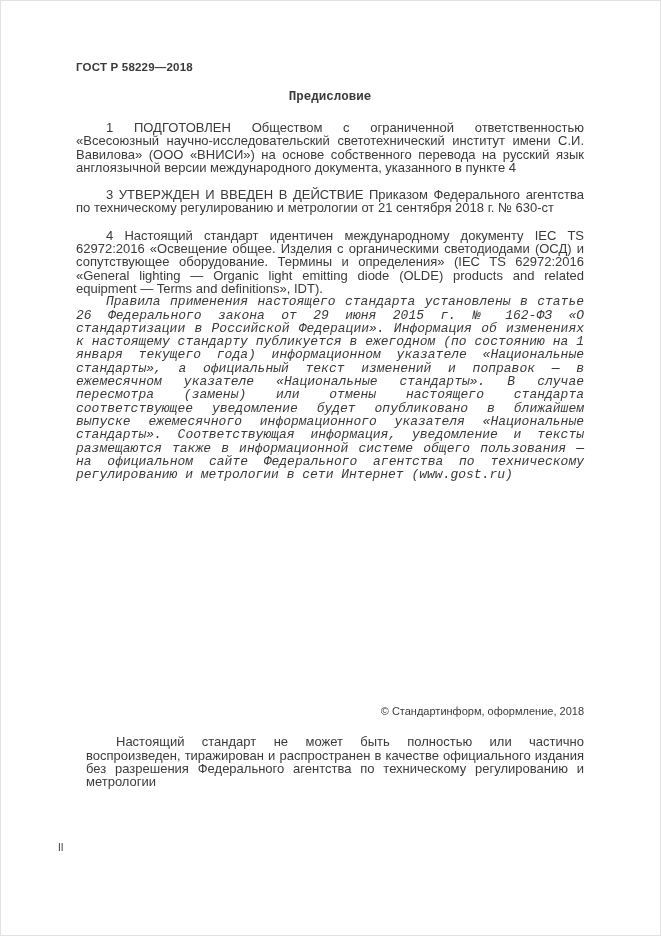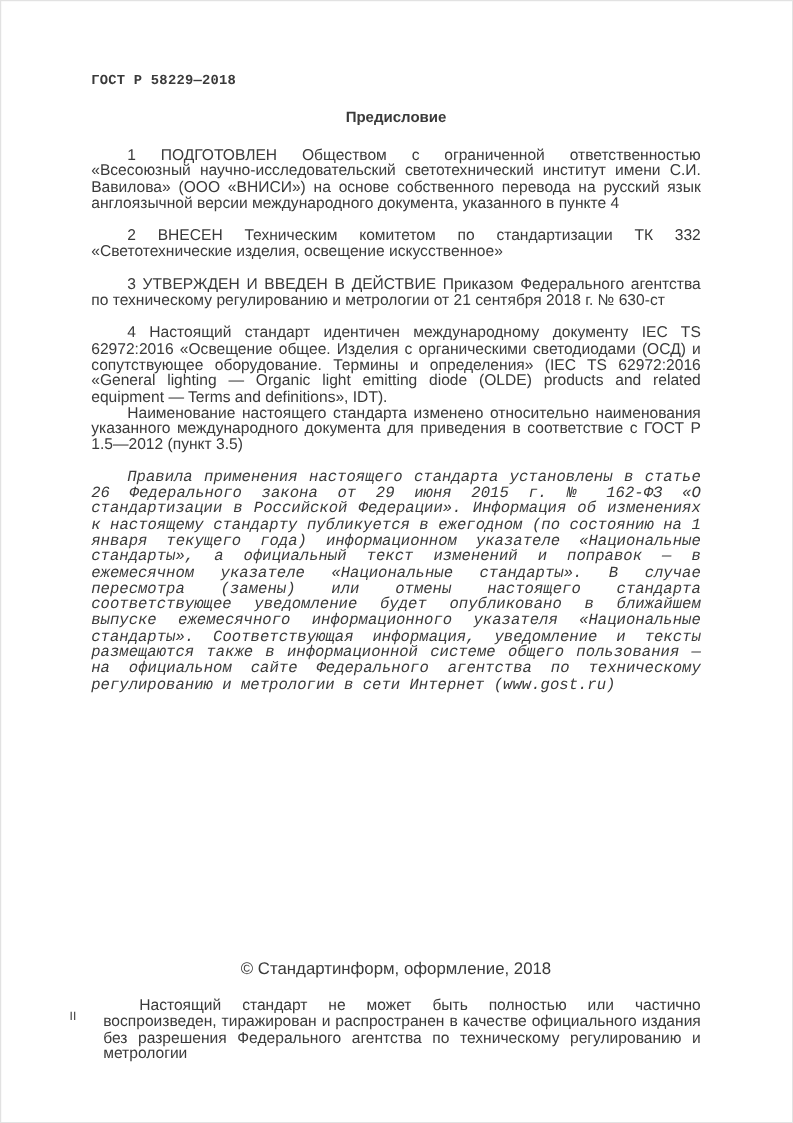--- a/index.html
+++ b/index.html
@@ -22,27 +22,27 @@
     position: absolute;
     left: 75px;
     right: 76px;
     top: 60px;
   }
   .doc-code {
     font-size: 11.5px;
     font-weight: bold;
     letter-spacing: 0.2px;
     margin: 0 0 17px 0;
-    font-family: Liberation Mono, monospace;
   }
   .title {
     font-size: 12.5px;
     font-weight: bold;
     text-align: center;
     margin: 0 0 17px 0;
+    font-family: Liberation Mono, monospace;
   }
   p {
     margin: 0;
     font-size: 13px;
     line-height: 13.3px;
     text-align: justify;
     text-indent: 30px;
   }
   .gap {
     margin-bottom: 14px;
@@ -50,23 +50,23 @@
   .para-5 {
     margin-bottom: 29px;
   }
   .legal-note {
     font-style: italic;
     margin-bottom: 0;
     font-family: Liberation Mono, monospace;
   }
   .copyright {
     margin-top: 224px;
-    font-size: 14px;
+    font-size: 11px;
     line-height: 13px;
-    text-align: center;
+    text-align: right;
     text-indent: 0;
   }
   .restriction {
     margin-top: 17px;
     margin-left: 10px;
   }
   .page-number {
     position: absolute;
     left: 57px;
     top: 840px;
@@ -79,27 +79,25 @@
 
 <div class="page">
   <div class="content">
 
     <div class="doc-code">ГОСТ Р 58229—2018</div>
 
     <div class="title">Предисловие</div>
 
     <p class="gap">1 ПОДГОТОВЛЕН Обществом с ограниченной ответственностью «Всесоюзный научно-исследовательский светотехнический институт имени С.И. Вавилова» (ООО «ВНИСИ») на основе собственного перевода на русский язык англоязычной версии международного документа, указанного в пункте 4</p>
 
-    <p class="gap">2 ВНЕСЕН Техническим комитетом по стандартизации ТК 332 «Светотехнические изделия, освещение искусственное»</p>
 
     <p class="gap">3 УТВЕРЖДЕН И ВВЕДЕН В ДЕЙСТВИЕ Приказом Федерального агентства по техническому регулированию и метрологии от  21 сентября 2018 г.  № 630-ст</p>
 
     <p>4 Настоящий стандарт идентичен международному документу IEC TS 62972:2016 «Освещение общее. Изделия с органическими светодиодами (ОСД) и сопутствующее оборудование. Термины и определения» (IEC TS 62972:2016 «General lighting — Organic light emitting diode (OLDE) products and related equipment — Terms and definitions», IDT).</p>
 
-    <p class="gap">Наименование настоящего стандарта изменено относительно наименования указанного международного документа для приведения в соответствие с ГОСТ Р 1.5—2012 (пункт 3.5)</p>
 
 
     <p class="legal-note">Правила применения настоящего стандарта установлены в статье 26 Федерального закона от 29 июня 2015 г. № 162-ФЗ «О стандартизации в Российской Федерации». Информация об изменениях к настоящему стандарту публикуется в ежегодном (по состоянию на 1 января текущего года) информационном указателе «Национальные стандарты», а официальный текст изменений и поправок — в ежемесячном указателе «Национальные стандарты». В случае пересмотра (замены) или отмены настоящего стандарта соответствующее уведомление будет опубликовано в ближайшем выпуске ежемесячного информационного указателя «Национальные стандарты». Соответствующая информация, уведомление и тексты размещаются также в информационной системе общего пользования — на официальном сайте Федерального агентства по техническому регулированию и метрологии в сети Интернет (www.gost.ru)</p>
 
     <p class="copyright">©  Стандартинформ, оформление, 2018</p>
 
     <p class="restriction">Настоящий стандарт не может быть полностью или частично воспроизведен, тиражирован и распространен в качестве официального издания без разрешения Федерального агентства по техническому регулированию и метрологии</p>
 
   </div>
 

